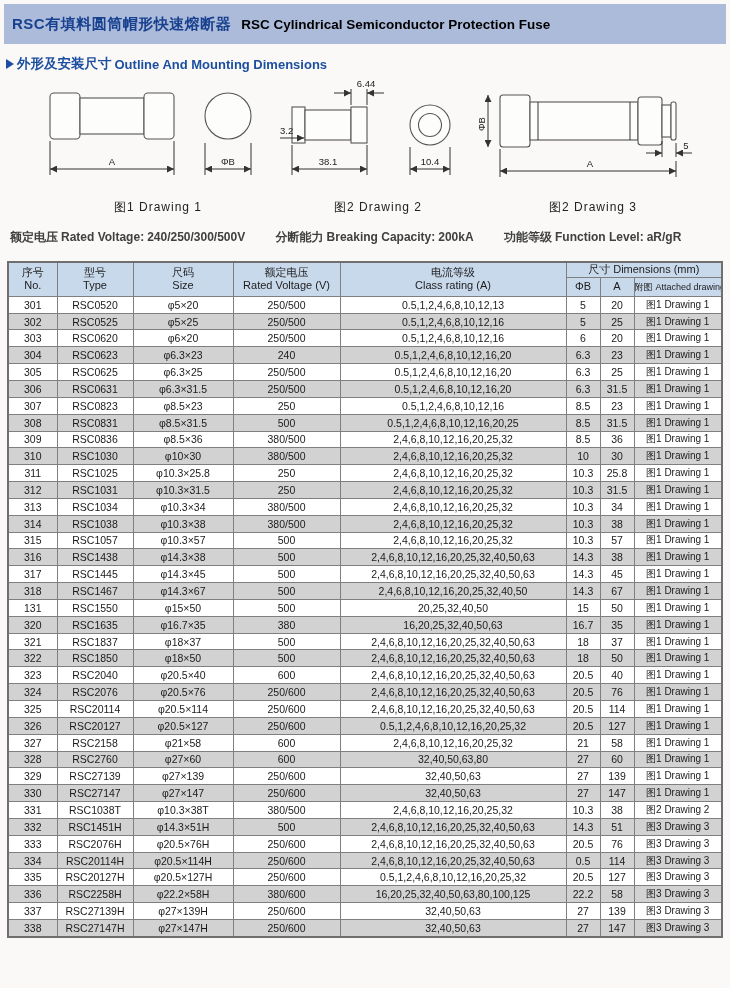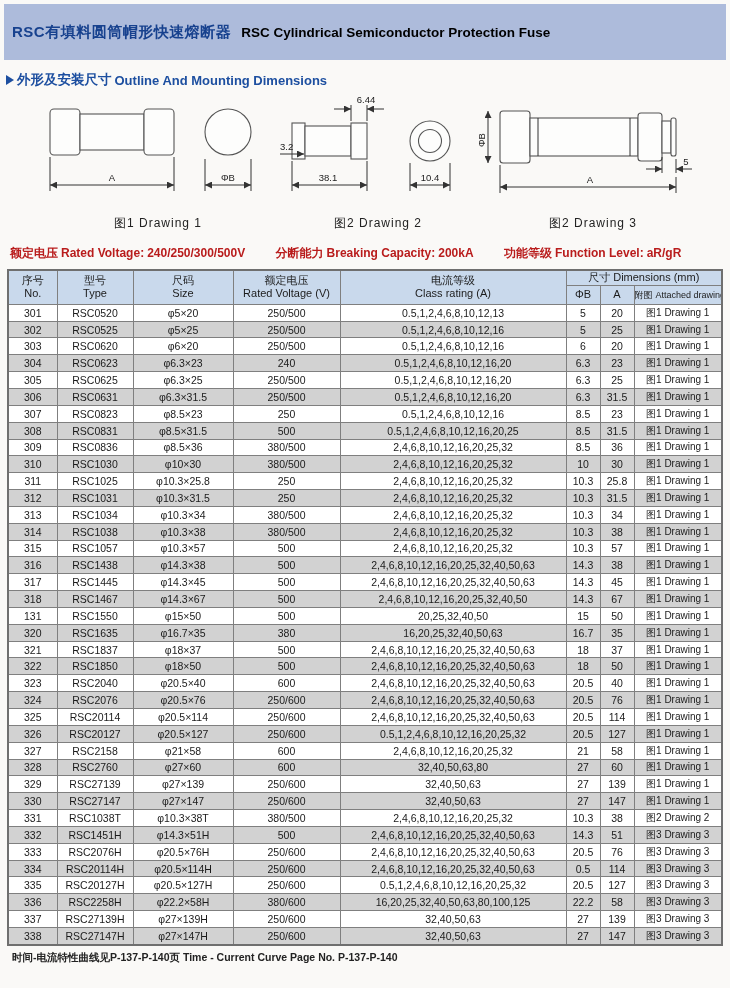--- a/index.html
+++ b/index.html
@@ -5,39 +5,39 @@
   html,body{margin:0;padding:0;}
   body{
     width:730px;height:988px;background:#faf9f7;
     font-family:"Liberation Sans","DejaVu Sans",sans-serif;
     color:#1a1a1a;overflow:hidden;
   }
   .page{padding:4px 4px 0 4px;}
   
   .titlebar{
     background:#adbbdb;height:24px;display:flex;align-items:center;
-    padding:16px 8px;gap:10px;margin:0 0 2px 0;
+    padding:8px 8px;gap:10px;margin:0 0 2px 0;
   }
   .titlebar .t-zh{font-size:15px;font-weight:bold;color:#17418e;letter-spacing:.5px;}
   .titlebar .t-en{font-size:13.5px;font-weight:700;color:#000000;}
   
   .section-title{display:flex;align-items:center;gap:3px;margin:11px 2px 2px 2px;}
   .tri{width:0;height:0;border-left:8px solid #1d4fa0;border-top:5px solid transparent;border-bottom:5px solid transparent;}
   .section-title .zh{font-size:13.5px;font-weight:bold;color:#1d4fa0;}
   .section-title .en{font-size:13px;font-weight:600;color:#1d4fa0;}
   
   .drawings{display:flex;justify-content:space-between;align-items:flex-start;padding:4px 24px 0 34px;height:142px;}
   .fig{display:flex;flex-direction:column;align-items:center;}
   .fig svg{display:block;}
   .fig .cap{font-size:12px;color:#222;margin-top:2px;letter-spacing:1px;}
   .dline{stroke:#333;stroke-width:1;fill:none;}
   .part{stroke:#555;stroke-width:1.1;fill:#fdfdfc;}
   .dtxt{font-size:9.5px;fill:#222;}
   
-  .specs{margin:8px 6px 7px 6px;font-size:12px;font-weight:bold;color:#b91c1c;white-space:nowrap;}
+  .specs{margin:8px 6px 15px 6px;font-size:12px;font-weight:bold;color:#404040;white-space:nowrap;}
   .specs .seg{margin-right:24px;}
   .specs .seg span{margin-right:3px;}
   
   table{border-collapse:collapse;width:714px;margin:0 auto;table-layout:fixed;border:2px solid #6f6f6f;}
   th,td{border:1px solid #7f7f7f;text-align:center;vertical-align:middle;padding:0;overflow:hidden;white-space:nowrap;}
   thead th{background:#c9d9ec;font-weight:normal;color:#1c1c1c;font-size:11px;line-height:1.25;text-align:center;}
   thead .sub{font-size:11px;height:18px;}
   thead .sub-small span{font-size:9px;margin-top:24px;}
   tbody td{font-size:10.5px;height:15.85px;background:#fff;}
   tbody tr:nth-of-type(even) td{background:#d2d2d2;}
@@ -638,15 +638,14 @@
           <td>φ27×147H</td>
           <td>250/600</td>
           <td>32,40,50,63</td>
           <td>27</td>
           <td>147</td>
           <td class="dwg">图3 Drawing 3</td>
         </tr>
       </tbody>
   </table>
 
-  <div class="footer">时间-电流特性曲线见P-137-P-140页  Time - Current Curve Page No. P-137-P-140</div>
 
 </div>
 
 </body></html>

